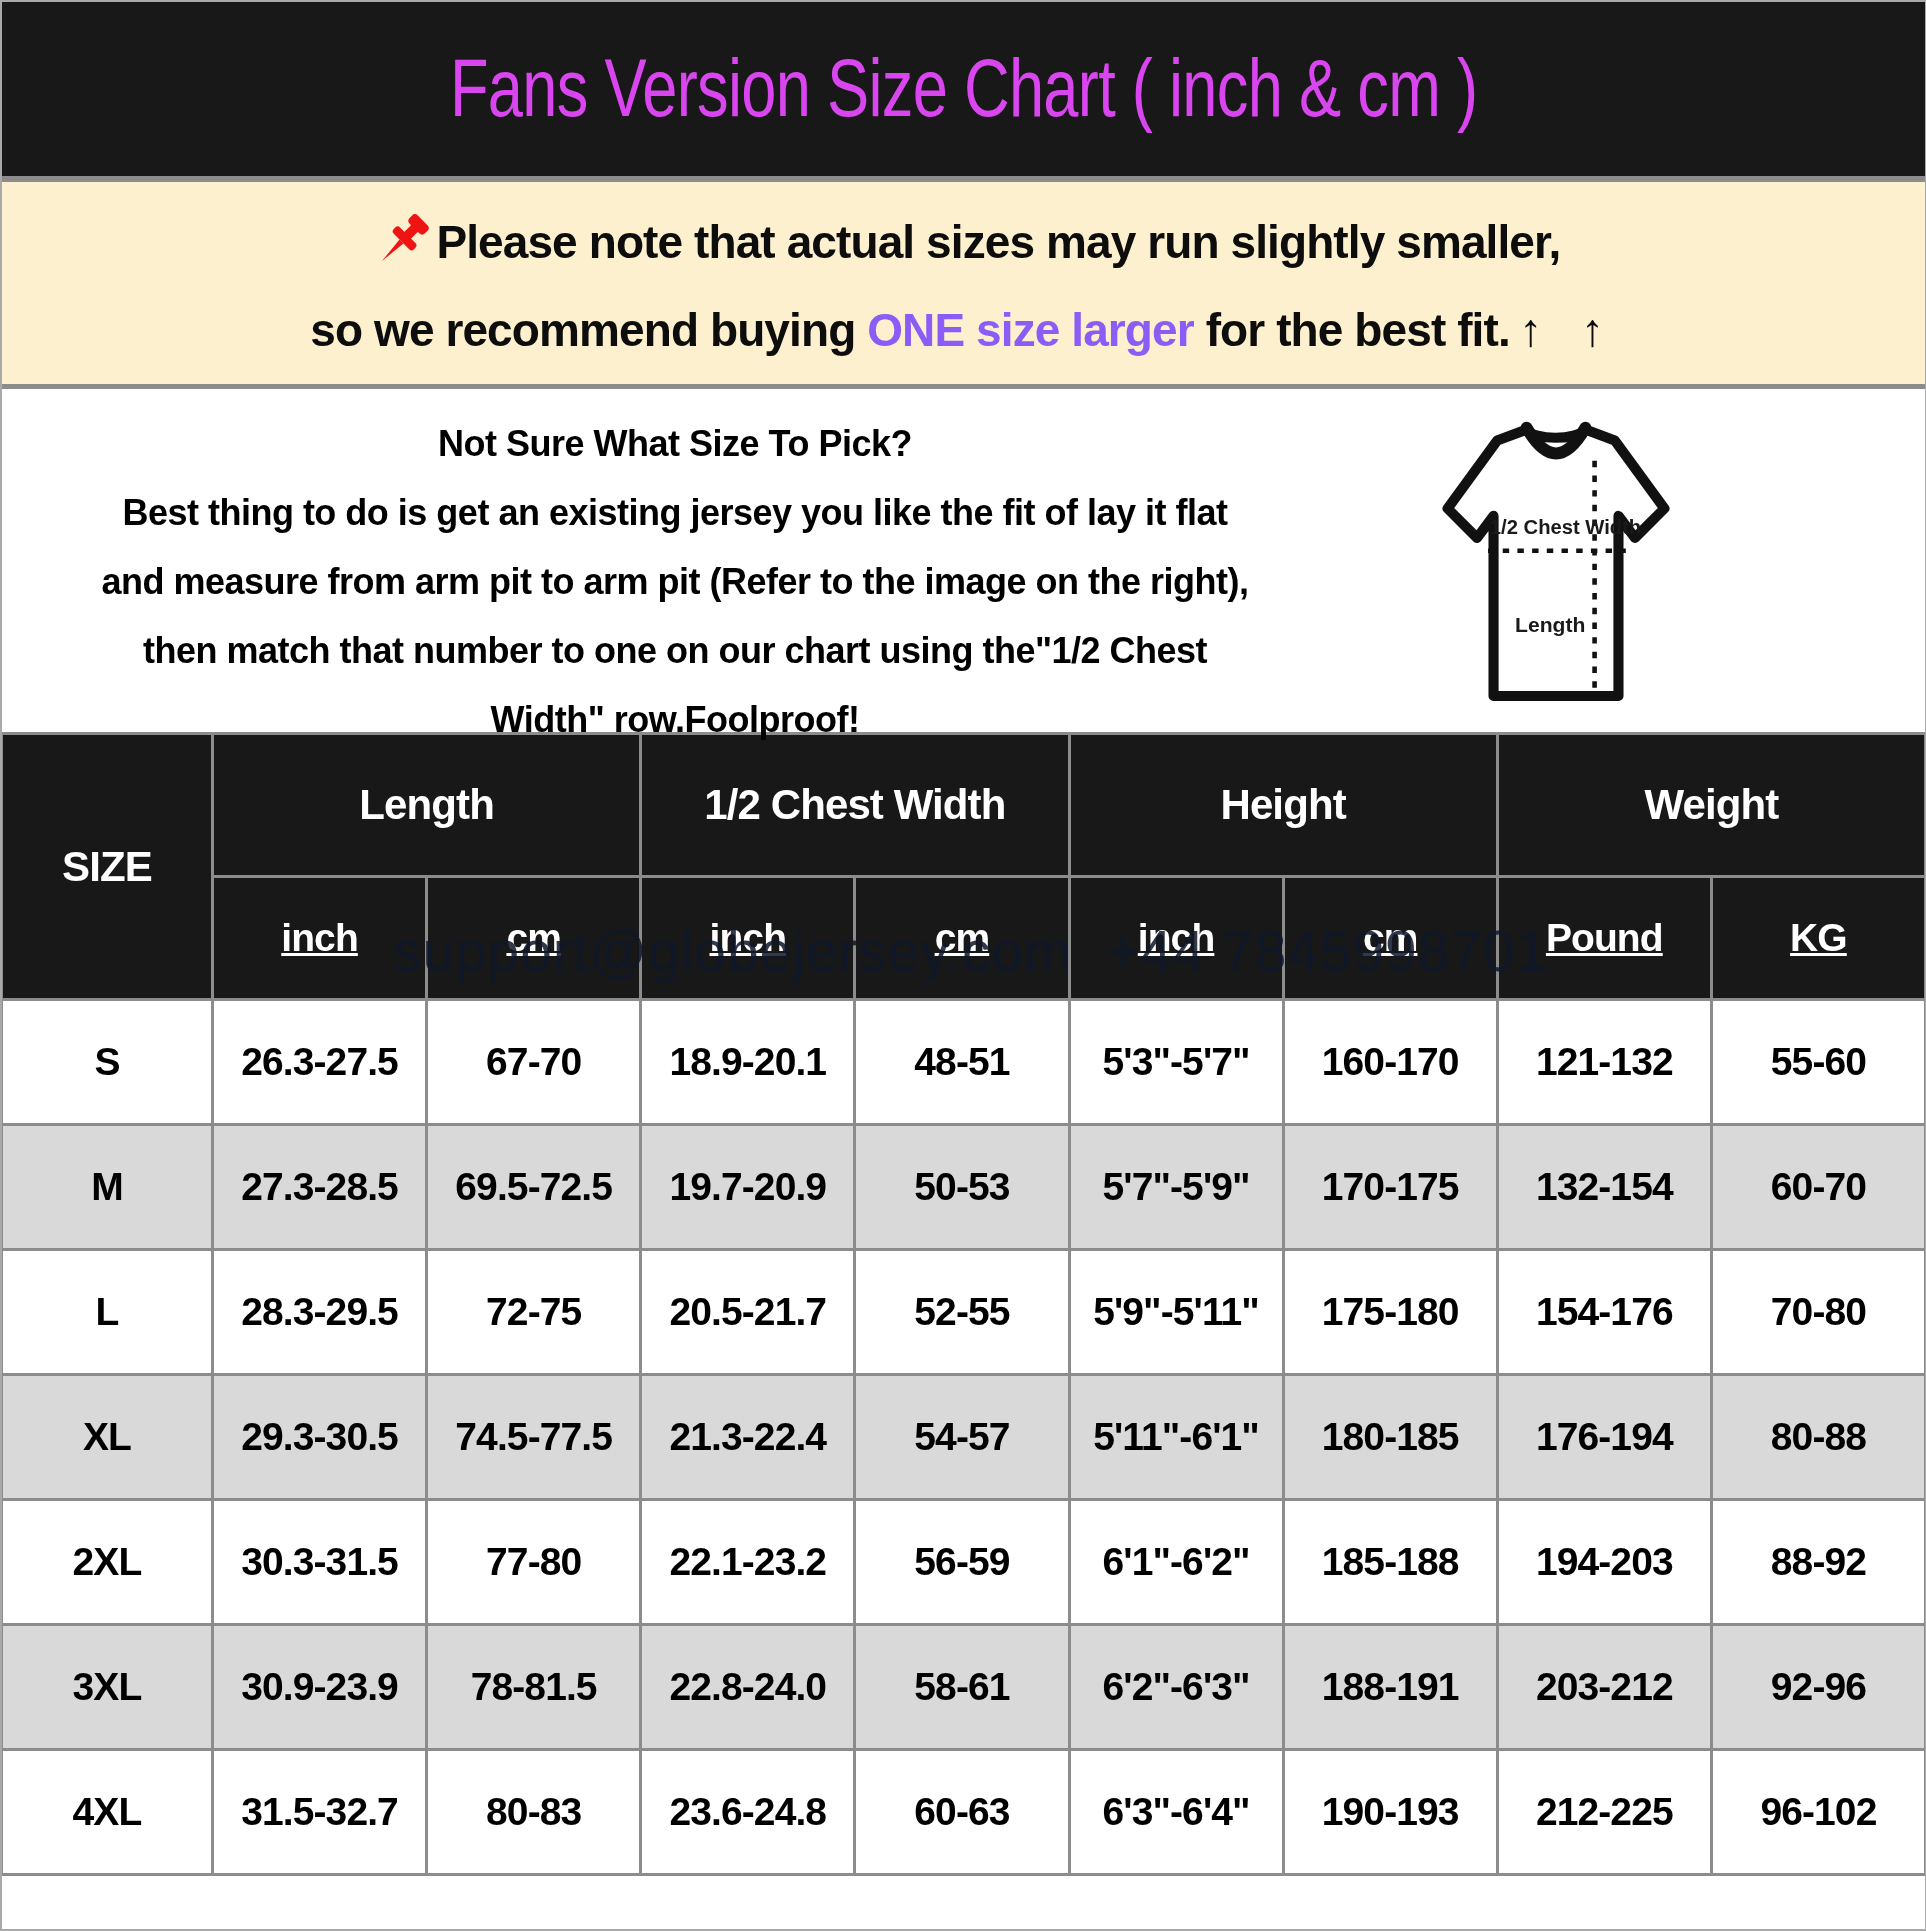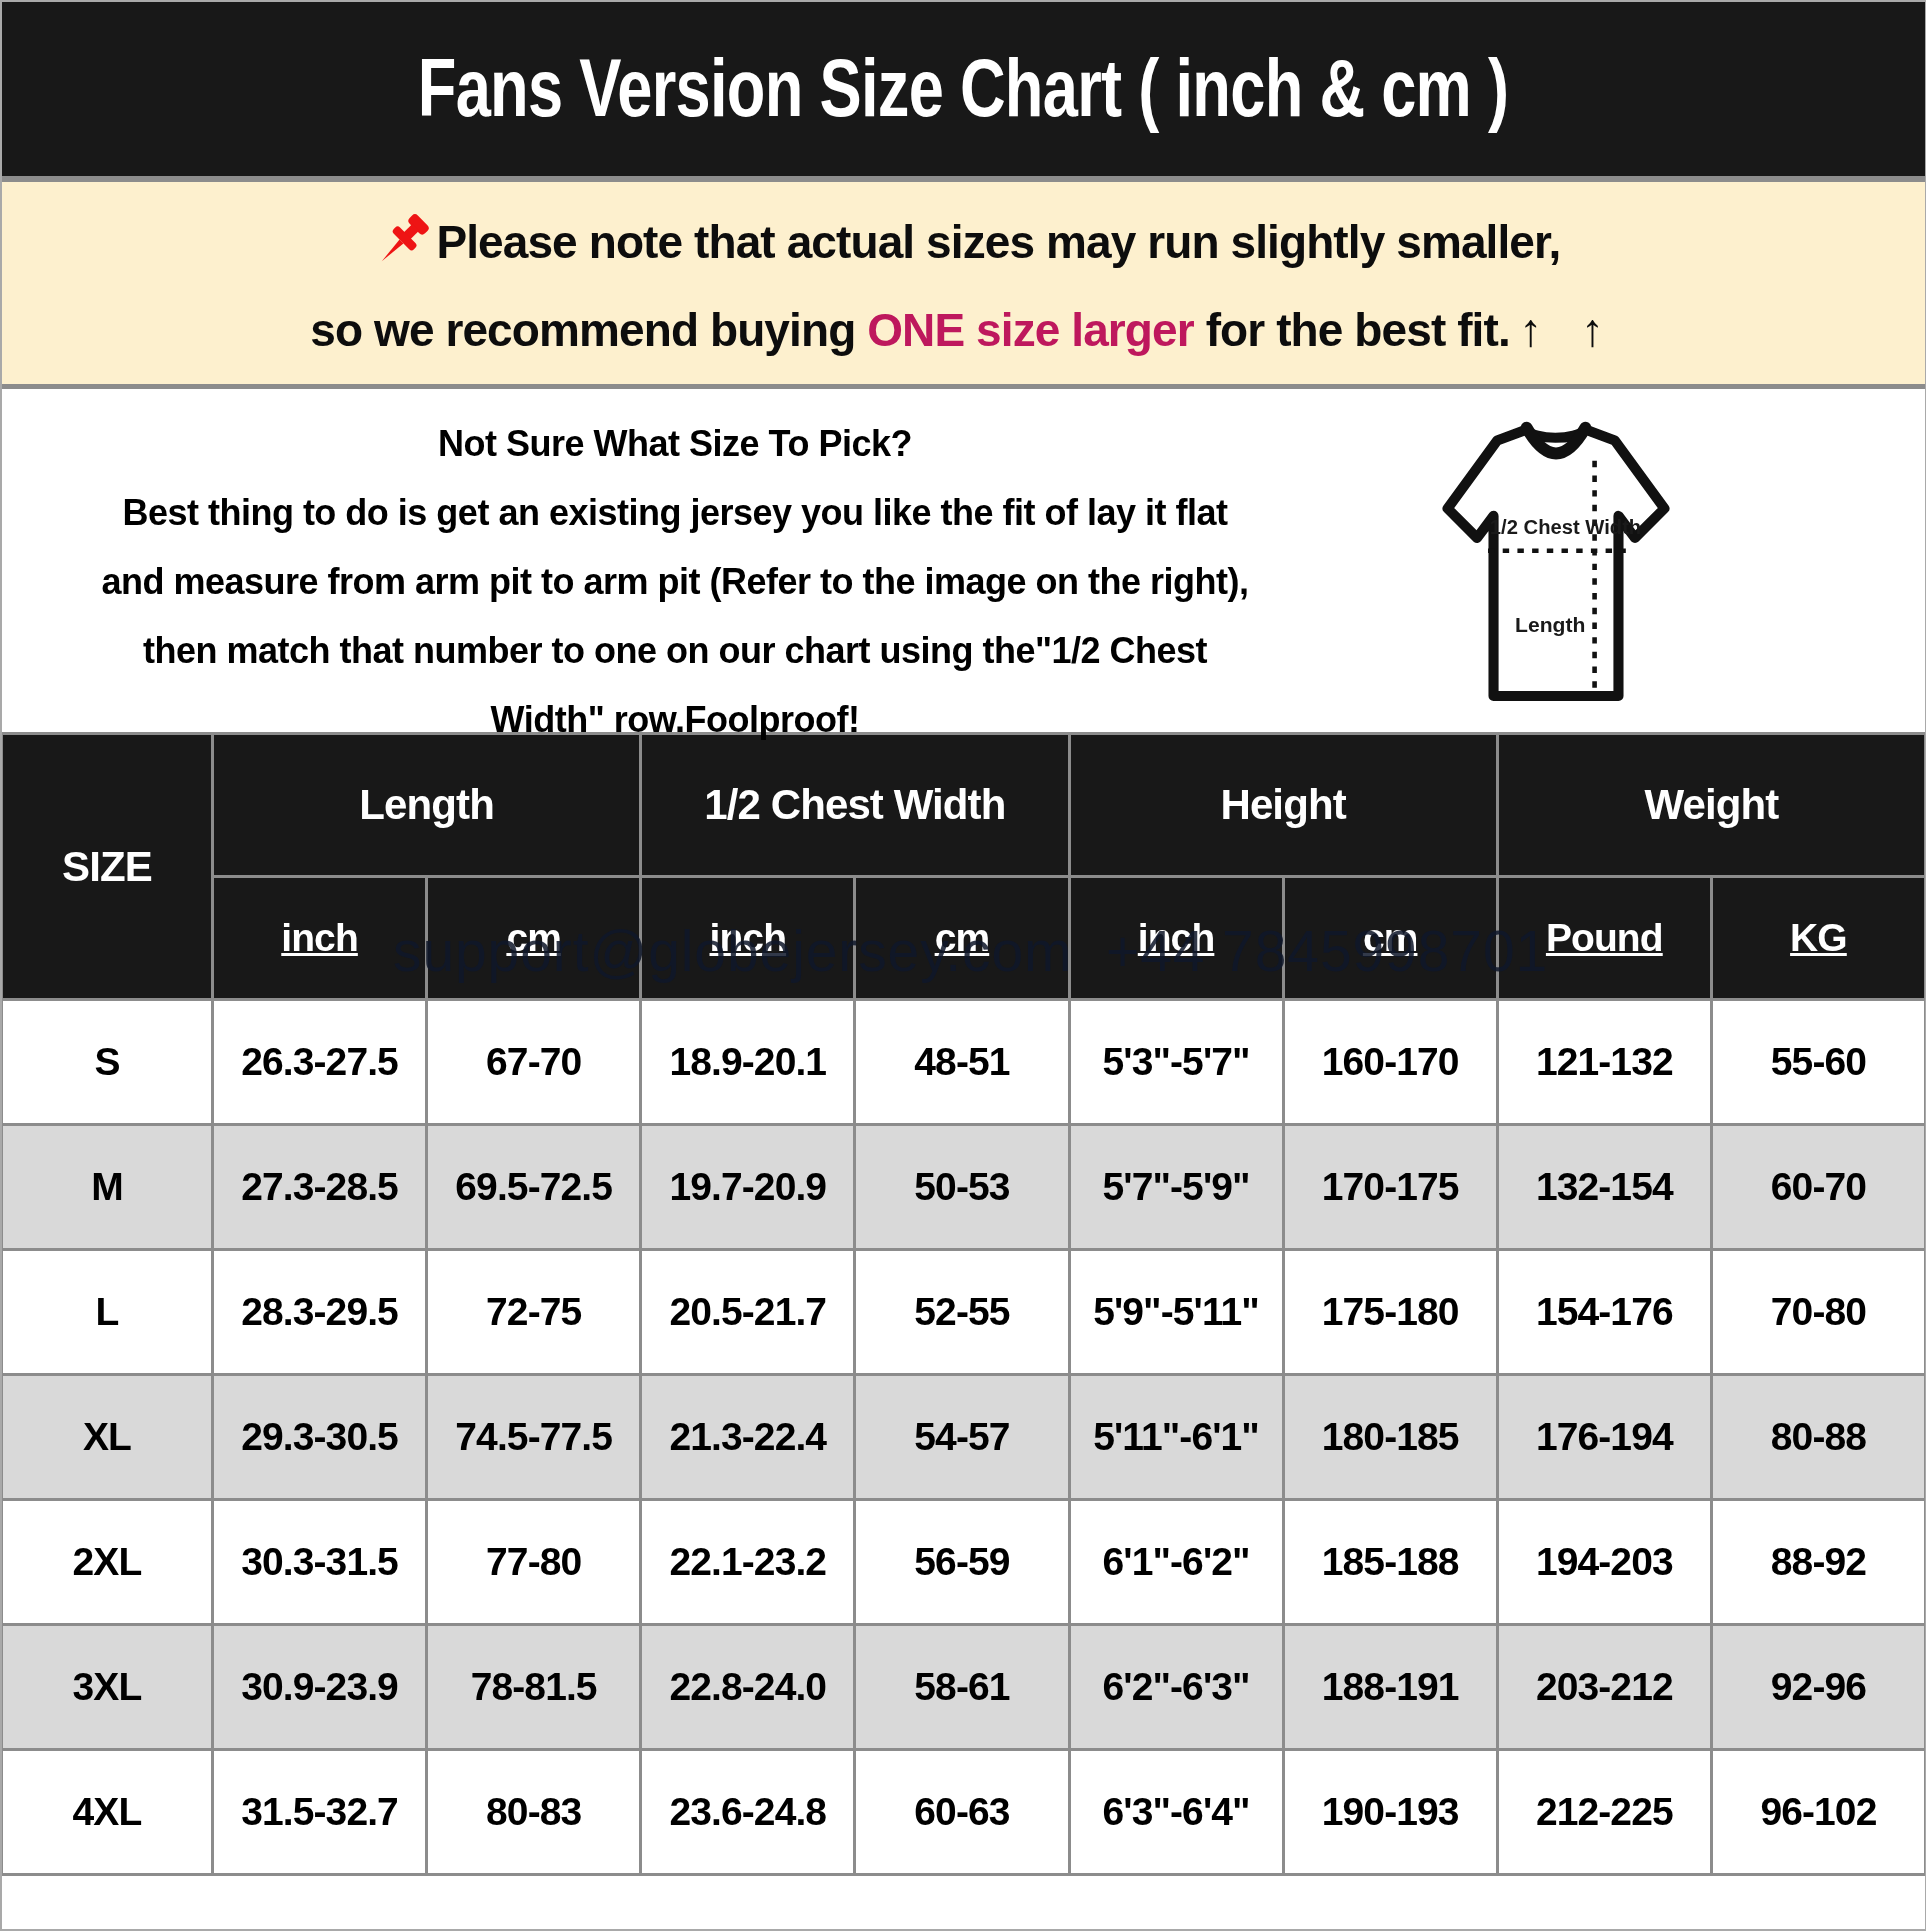--- a/index.html
+++ b/index.html
@@ -7,30 +7,30 @@
   body {
     width:1927px; height:1931px;
     font-family:"Liberation Sans","DejaVu Sans",sans-serif;
     background:#fff;
   }
   .page { position:relative; width:1927px; height:1931px; overflow:hidden; background:#fff; }
   .frame { position:absolute; inset:0; border:2.8px solid #a9a9a9; pointer-events:none; z-index:60; }
 
   
   .title-bar { height:176px; background:#181818; display:flex; align-items:center; justify-content:center; }
-  .title-bar h1 { margin:0; font-size:81px; font-weight:bold; color:#ffffff; white-space:nowrap; }
+  .title-bar h1 { margin:0; font-size:81px; font-weight:normal; color:#d946ef; white-space:nowrap; }
   .title-inner { display:inline-block; transform:scaleX(0.78); transform-origin:center; letter-spacing:-0.9px; }
 
   .divider { height:5.5px; background:#8c8c8c; }
 
   
   .note { height:202px; background:#fdf0ce; display:flex; flex-direction:column; align-items:center; justify-content:center; gap:27.5px; font-size:46px; font-weight:bold; color:#0d0d0d; }
   .note-line { display:flex; align-items:center; white-space:pre; letter-spacing:-0.9px; }
   .pin { width:68px; height:68px; margin-right:1.8px; flex:0 0 auto; }
-  .red { color:#be185d; }
+  .red { color:#8b5cf6; }
   .arrows { margin-left:9.2px; letter-spacing:13px; font-weight:bold; }
 
   
   .instructions { position:relative; height:343px; background:#fff;border-radius:21px; }
   .inst-text { position:absolute; left:0; top:20px; width:1350px; text-align:center; font-size:36px; line-height:69px; font-weight:bold; color:#000; letter-spacing:-0.5px; }
   .shirt { position:absolute; left:1431px; top:24px; width:250px; height:305px; }
   .shirt text { font-family:"Liberation Sans","DejaVu Sans",sans-serif; font-weight:bold; fill:#1a1a1a; }
 
   
   table.size-table { width:1927px; border-collapse:collapse; table-layout:fixed; text-align:center; }

